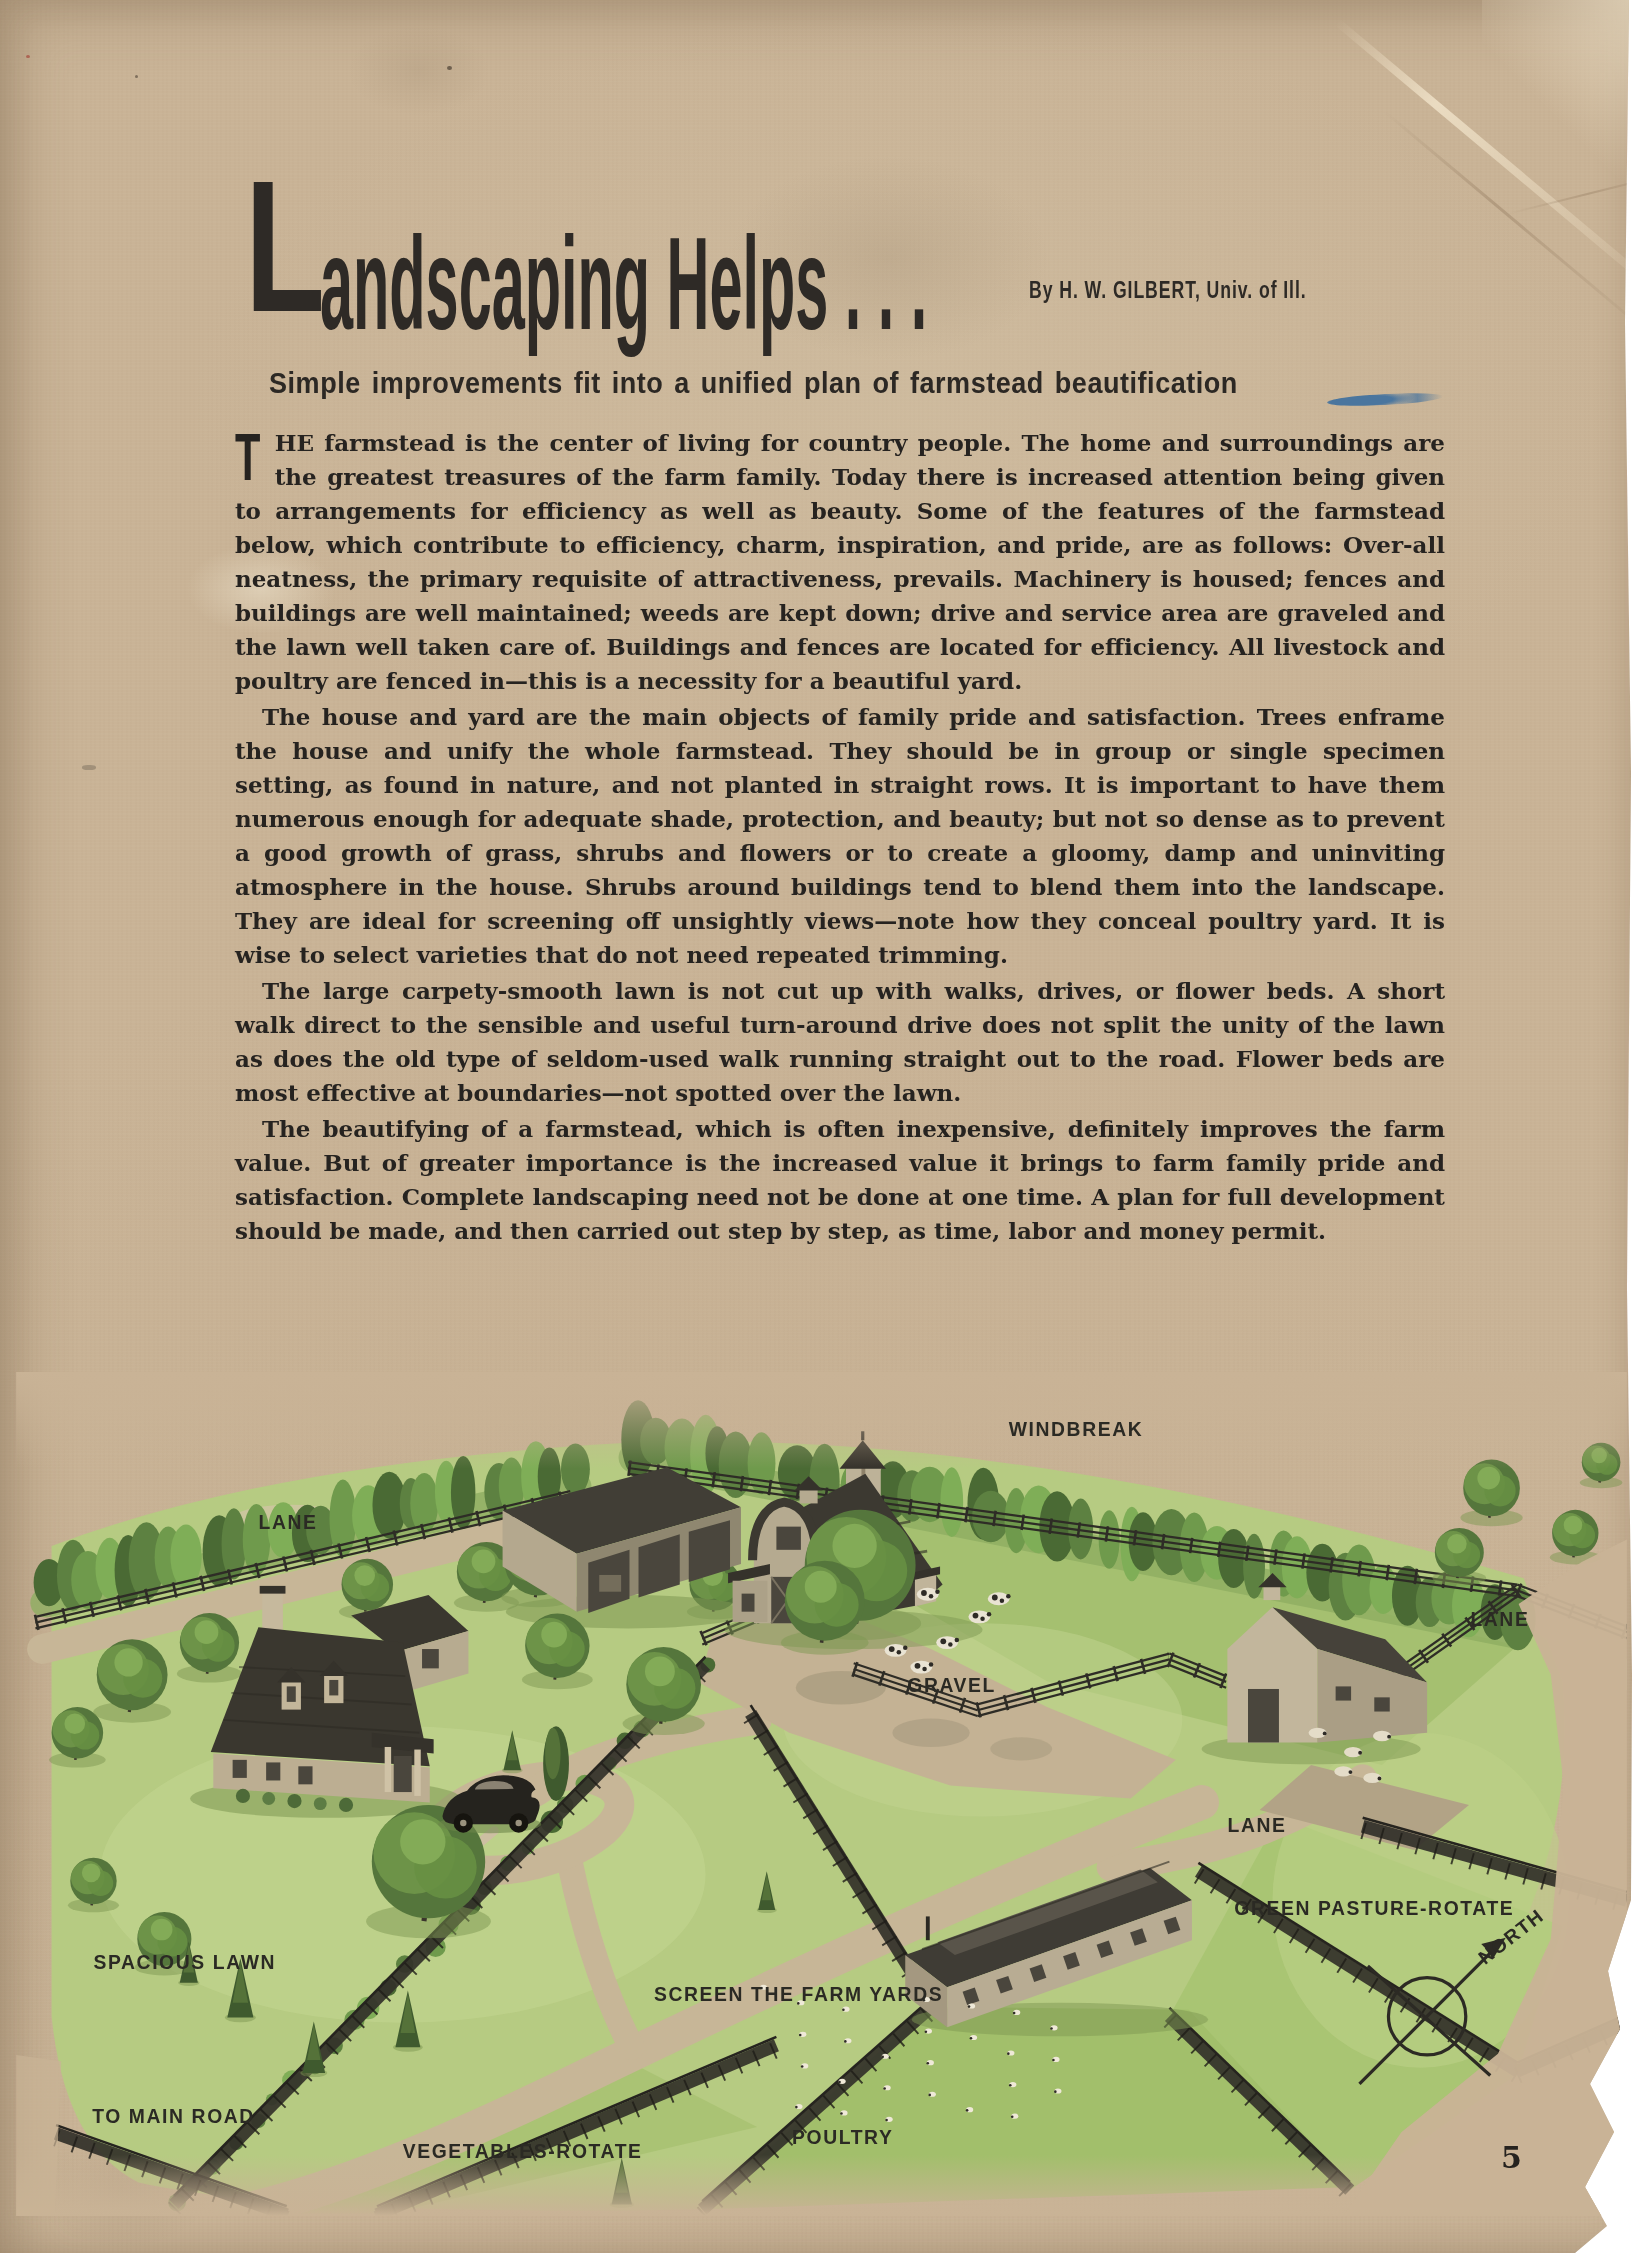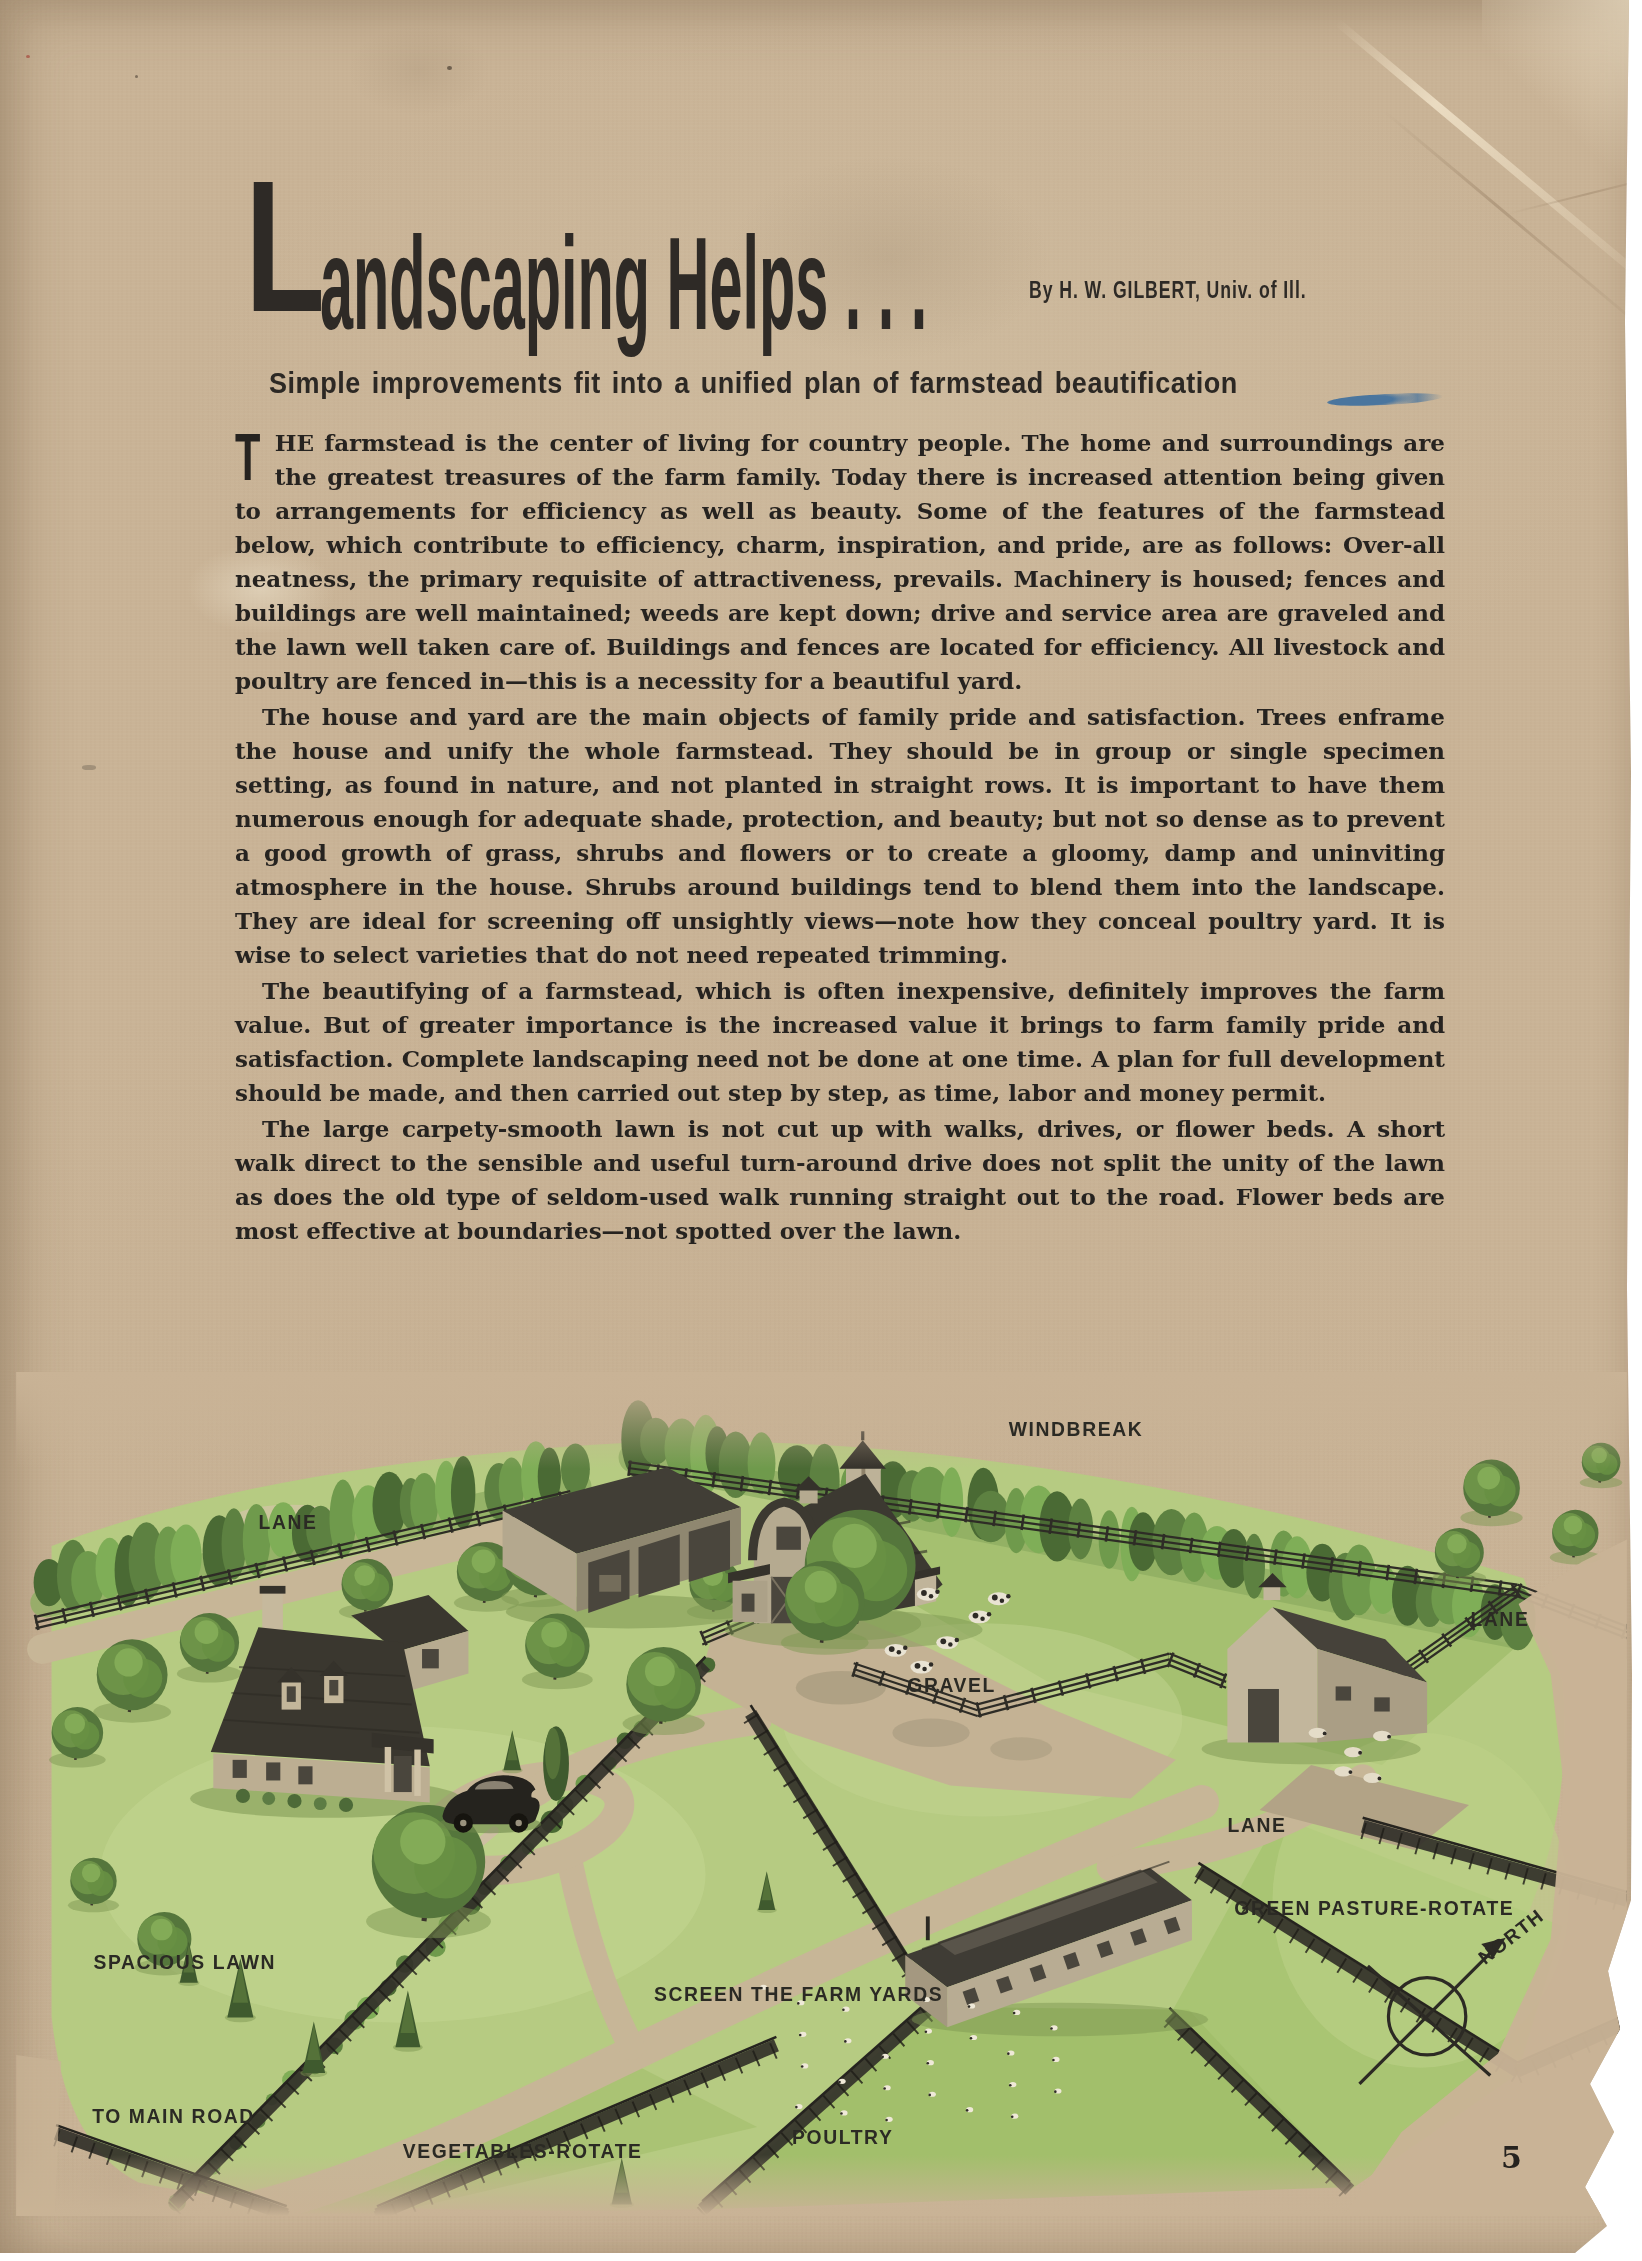--- a/index.html
+++ b/index.html
@@ -78,22 +78,22 @@
 
     <div id="title-initial">L</div>
     <div id="title-rest">andscaping Helps . . .</div>
     <div id="byline">By H. W. GILBERT, Univ. of Ill.</div>
     <div id="subtitle">Simple improvements fit into a unified plan of farmstead beautification</div>
     <div id="pen-mark"></div>
 
     <div id="body-text">
       <p><span id="dropcap-T">T</span><span>HE farmstead is the center of living for country people. The home and surroundings are the greatest treasures of the farm family. Today there is increased attention being given to arrangements for efficiency as well as beauty. Some of the features of the farmstead below, which contribute to efficiency, charm, inspiration, and pride, are as follows: Over-all neatness, the primary requisite of attractiveness, prevails. Machinery is housed; fences and buildings are well maintained; weeds are kept down; drive and service area are graveled and the lawn well taken care of. Buildings and fences are located for efficiency. All livestock and poultry are fenced in—this is a necessity for a beautiful yard.</span></p>
       <p>The house and yard are the main objects of family pride and satisfaction. Trees enframe the house and unify the whole farmstead. They should be in group or single specimen setting, as found in nature, and not planted in straight rows. It is important to have them numerous enough for adequate shade, protection, and beauty; but not so dense as to prevent a good growth of grass, shrubs and flowers or to create a gloomy, damp and uninviting atmosphere in the house. Shrubs around buildings tend to blend them into the landscape. They are ideal for screening off unsightly views—note how they conceal poultry yard. It is wise to select varieties that do not need repeated trimming.</p>
+      <p>The large carpety-smooth lawn is not cut up with walks, drives, or flower beds. A short walk direct to the sensible and useful turn-around drive does not split the unity of the lawn as does the old type of seldom-used walk running straight out to the road. Flower beds are most effective at boundaries—not spotted over the lawn.</p>
       <p>The beautifying of a farmstead, which is often inexpensive, definitely improves the farm value. But of greater importance is the increased value it brings to farm family pride and satisfaction. Complete landscaping need not be done at one time. A plan for full development should be made, and then carried out step by step, as time, labor and money permit.</p>
-      <p>The large carpety-smooth lawn is not cut up with walks, drives, or flower beds. A short walk direct to the sensible and useful turn-around drive does not split the unity of the lawn as does the old type of seldom-used walk running straight out to the road. Flower beds are most effective at boundaries—not spotted over the lawn.</p>
     </div>
 
     <div id="illo">
       <svg id="farm-svg" width="1611" height="844" viewBox="0 0 2500 1310" xmlns="http://www.w3.org/2000/svg">
         <defs>
           <linearGradient id="fadeTop" x1="0" y1="0" x2="0" y2="1">
             <stop offset="0" stop-color="#c9b396" stop-opacity="1"></stop>
             <stop offset="1" stop-color="#c9b396" stop-opacity="0"></stop>
           </linearGradient>
           <linearGradient id="fadeBottom" x1="0" y1="0" x2="0" y2="1">

